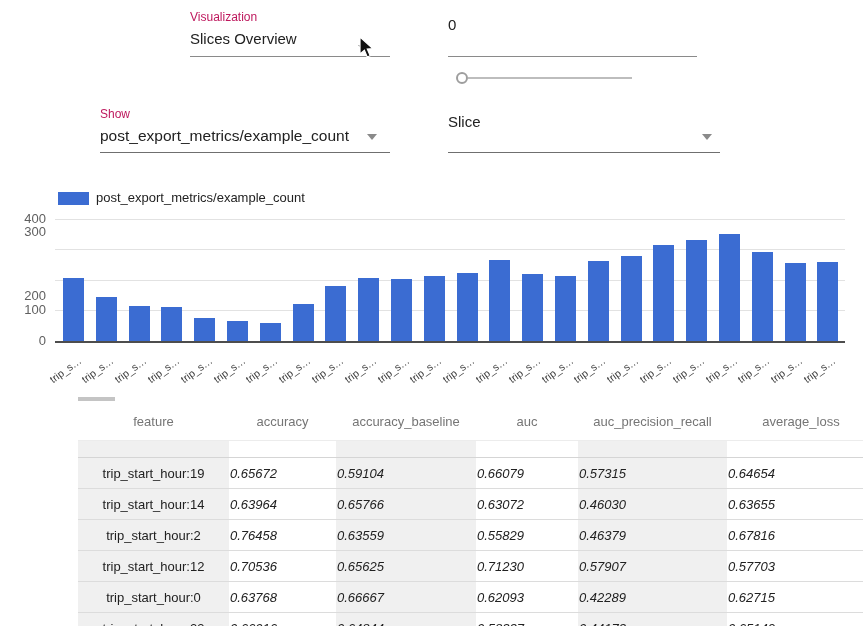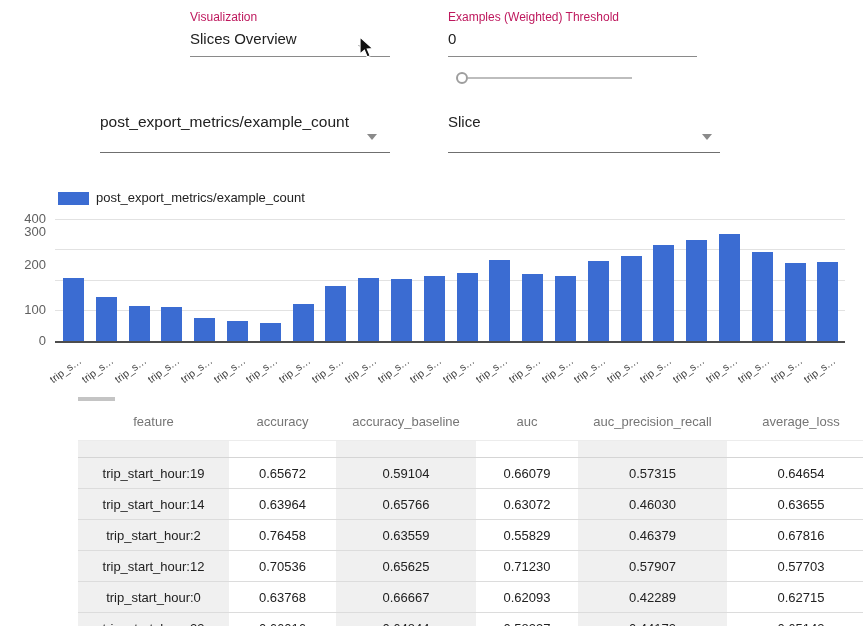--- a/index.html
+++ b/index.html
@@ -28,21 +28,21 @@
   
   .tablewrap{position:absolute;left:78px;top:396px;width:785px;height:230px;overflow:hidden;}
   .scrollthumb{position:absolute;left:0;top:1px;width:37px;height:4px;background:#c4c4c4;}
   table.metrics{border-collapse:collapse;table-layout:fixed;width:785px;margin-top:6px;
                 font-size:13px;}
   table.metrics th{font-weight:normal;color:#757575;font-size:13px;height:36px;
                    text-align:center;background:#fff;border-bottom:1px solid #ececec;}
   table.metrics td{height:28px;border-bottom:1px solid #dcdcdc;color:#212121;}
   table.metrics tr.filter td{height:14px;border-bottom:1px solid #d5d5d5;}
   td.striped{background:#f0f0f0;}
-  td.num{text-align:center;}
+  td.num{text-align:left;font-style:italic;}
   td.feat{text-align:center;}
   
   .cursor{position:absolute;left:358px;top:36px;z-index:20;}
 </style>
 </head>
 <body>
 
 <div class="screen">
 
   <div class="abs" style="left:190px;top:10px;width:200px;">
@@ -52,52 +52,52 @@
   <div class="underline" style="left:190px;top:56px;width:200px;"></div>
   <div class="dd-arrow" style="left:358px;top:45px;"></div>
 
   <div class="cursor">
     <svg width="17" height="23" viewBox="0 0 17 23">
       <path d="M2 1 L2 18 L6.4 14.2 L9.2 21 L12.2 19.7 L9.3 13 L15 12.7 Z" fill="#111" stroke="#fff" stroke-width="1.2"></path>
     </svg>
   </div>
 
   <div class="abs" style="left:448px;top:10px;width:249px;">
-    <div class="field-label">Examples (Weighted) Threshold</div>
     <div class="field-value">0</div>
   </div>
   <div class="underline" style="left:448px;top:56px;width:249px;"></div>
 
   <div>
     <div class="slider-track" style="left:468px;top:77px;width:164px;"></div>
     <div class="slider-knob" style="left:456px;top:72px;"></div>
   </div>
 
   <div class="abs" style="left:100px;top:107px;width:290px;">
+    <div class="field-label">Show</div>
     <div class="field-value" style="font-size:15.5px;">post_export_metrics/example_count</div>
   </div>
   <div class="underline" style="left:100px;top:152px;width:290px;background:#6f6f6f;"></div>
   <div class="dd-arrow" style="left:367px;top:134px;"></div>
 
   <div class="abs" style="left:448px;top:107px;width:272px;">
     <div class="field-value">Slice</div>
   </div>
   <div class="underline" style="left:448px;top:152px;width:272px;background:#6f6f6f;"></div>
   <div class="dd-arrow" style="left:702px;top:134px;"></div>
 
   <div class="chart">
     <div class="legend-swatch" style="background: rgb(59, 108, 210);"></div>
     <div class="legend-label">post_export_metrics/example_count</div>
     <div id="chart-plot">
         <div class="gridline" style="top: 33.88px;"></div>
         <div class="ytick" style="top: 25.88px;">400</div>
         <div class="gridline" style="top: 64.41px;"></div>
         <div class="ytick" style="top: 39px;">300</div>
         <div class="gridline" style="top: 94.94px;"></div>
-        <div class="ytick" style="top: 72px;">200</div>
+        <div class="ytick" style="top: 103px;">200</div>
         <div class="gridline" style="top: 125.47px;"></div>
         <div class="ytick" style="top: 117.47px;">100</div>
         <div class="gridline axis" style="top: 156px;"></div>
         <div class="ytick" style="top: 148px;">0</div>
         <div class="bar" style="left: 63px; top: 92.8029px; height: 63.1971px; background: rgb(59, 108, 210);"></div>
         <div class="xlab" style="left: 31.5px; top: 168px;">trip_s…</div>
         <div class="bar" style="left: 95.8px; top: 111.731px; height: 44.2685px; background: rgb(59, 108, 210);"></div>
         <div class="xlab" style="left: 64.3px; top: 168px;">trip_s…</div>
         <div class="bar" style="left: 128.6px; top: 120.585px; height: 35.4148px; background: rgb(59, 108, 210);"></div>
         <div class="xlab" style="left: 97.1px; top: 168px;">trip_s…</div>

